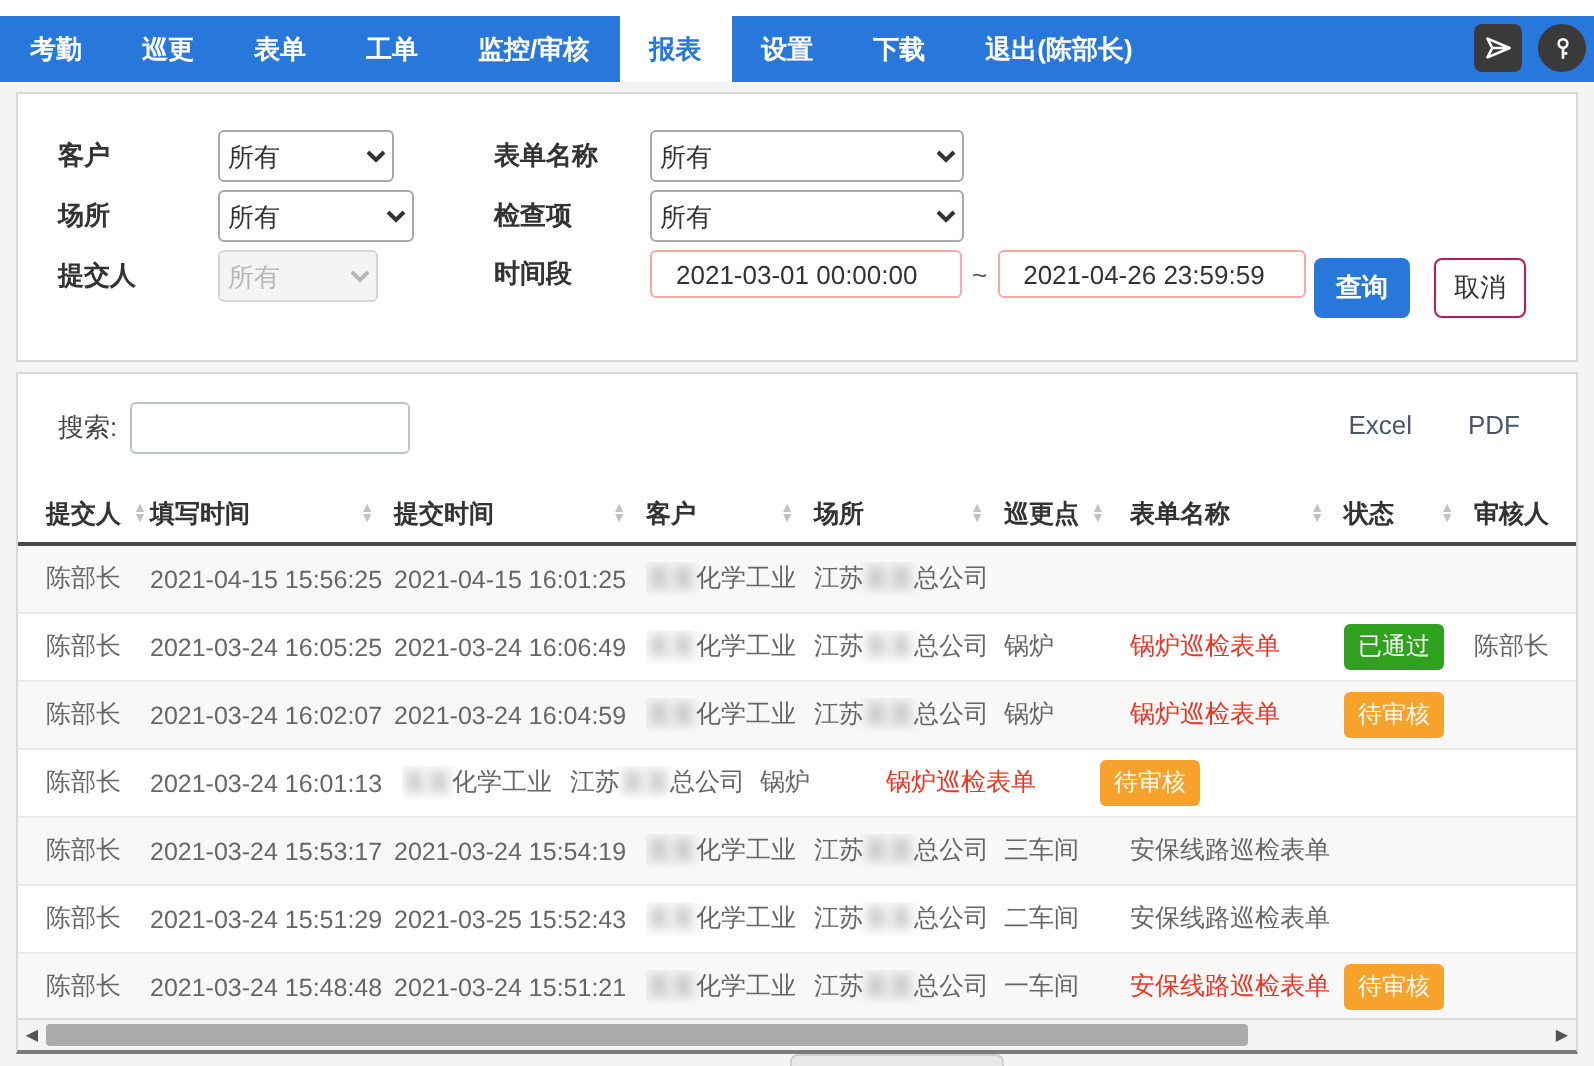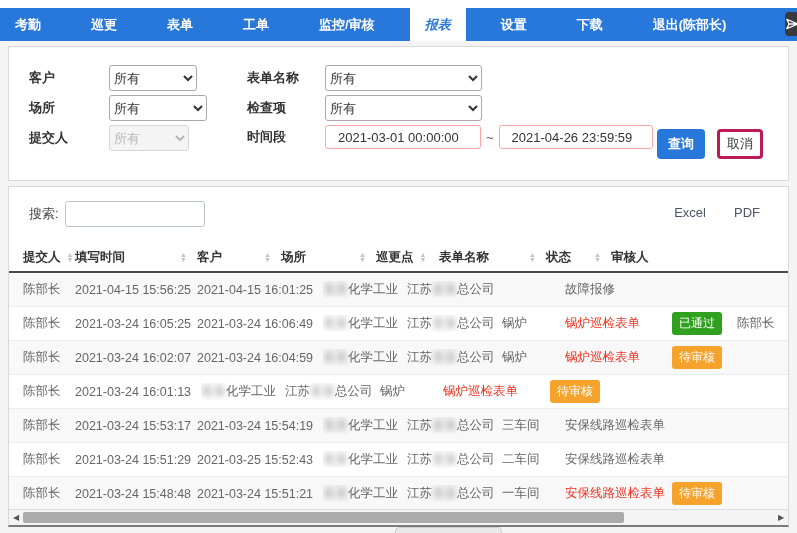--- a/index.html
+++ b/index.html
@@ -1,41 +1,41 @@
 <!DOCTYPE html>
 <html><head>
 <meta charset="utf-8">
 <style>
   html,body{margin:0;padding:0;}
   body{font-family:"Liberation Sans","DejaVu Sans",sans-serif;background:#f4f4f4;}
   .page{position:relative;width:797px;height:533px;background:#f4f4f4;overflow:hidden;}
   .topstrip{position:absolute;left:0;top:0;width:797px;height:8px;background:#ffffff;border-bottom:1px solid #e5e5e5;}
 
   
-  .nav{position:absolute;left:0;top:8px;width:797px;height:33px;background:#2878dc;display:flex;align-items:stretch;gap:20px;}
+  .nav{position:absolute;left:0;top:8px;width:797px;height:33px;background:#2878dc;display:flex;align-items:stretch;}
   .nav .tab{display:flex;align-items:center;padding:0 15px;color:#ffffff;font-size:13px;font-weight:bold;cursor:pointer;white-space:nowrap;}
-  .nav .tab.active{background:#ffffff;color:#2878dc;font-style:italic;}
+  .nav .tab.active{background:#ffffff;color:#2878dc;}
   .nav .spacer{flex:1;}
   .iconbox{width:24px;height:24px;background:#3a3a3a;border-radius:4px;margin:4px 4px 0 4px;display:flex;align-items:center;justify-content:center;cursor:pointer;}
   .iconbox.round{border-radius:50%;}
   .langbox{width:112px;height:26px;background:#ffffff;border-radius:3px;margin:3px 10px 0 8px;display:flex;align-items:center;justify-content:center;font-size:13px;color:#333;cursor:pointer;}
   .langbox .caret{margin-left:10px;font-size:9px;color:#555;}
 
   
   .panel{position:absolute;background:#ffffff;border:1px solid #d9d9d9;}
   .filters{left:8px;top:46px;width:779px;height:133px;}
   .frow{position:absolute;display:flex;align-items:center;}
   .flabel{font-size:13px;font-weight:bold;color:#333;}
   select{height:26px;border:1px solid #a9a9a9;border-radius:3px;font-size:13px;color:#333;background:#fff;font-family:inherit;}
   select:disabled{background:#f0f0f0;color:#999;border-color:#c5c5c5;}
   .tinput{height:22px;border:1px solid #fca5a5;border-radius:3px;font-size:13px;color:#333;padding:0 12px;font-family:inherit;}
   .tilde{margin:0 5px;color:#555;font-size:13px;}
   .btn{position:absolute;height:30px;border-radius:4px;font-size:13px;cursor:pointer;border:none;font-family:inherit;}
   .btn.primary{background:#2878dc;color:#fff;width:48px;}
-  .btn.ghost{background:#fff;color:#333;border:3px solid #be185d;width:46px;}
+  .btn.ghost{background:#fff;color:#333;border:1px solid #be185d;width:46px;}
 
   
   .tpanel{left:8px;top:186px;width:779px;height:338px;border-bottom:2px solid #7a7a7a;}
   .searchrow{position:absolute;left:20px;top:14px;display:flex;align-items:center;}
   .searchrow .flabel{font-weight:normal;color:#444;}
   .searchinput{width:128px;height:24px;border:1px solid #b9c4cc;border-radius:3px;margin-left:6px;font-family:inherit;font-size:13px;padding:0 5px;}
   .exports{position:absolute;right:28px;top:18px;display:flex;gap:28px;}
   .exports .xlink{font-size:13px;color:#4a5568;cursor:pointer;}
 
   .thead{position:absolute;left:0;top:56px;width:779px;height:28px;display:flex;align-items:center;border-bottom:2px solid #4a4a4a;}
@@ -149,20 +149,27 @@
             <span>▼</span>
           </span>
         </div>
       <div class="hc c1">
           <span>填写时间</span>
           <span class="sort" style="margin-left:auto;margin-right:10px;">
             <span>▲</span>
             <span>▼</span>
           </span>
         </div>
+      <div class="hc c2">
+          <span>提交时间</span>
+          <span class="sort" style="margin-left:auto;margin-right:10px;">
+            <span>▲</span>
+            <span>▼</span>
+          </span>
+        </div>
       <div class="hc c3">
           <span>客户</span>
           <span class="sort" style="margin-left:auto;margin-right:10px;">
             <span>▲</span>
             <span>▼</span>
           </span>
         </div>
       <div class="hc c4">
           <span>场所</span>
           <span class="sort" style="margin-left:auto;margin-right:10px;">
@@ -197,21 +204,20 @@
     </div>
 
     <div class="tbody" id="tbody">
   <div class="trow">
     <div class="c c0">陈部长</div>
     <div class="c c1">2021-04-15 15:56:25</div>
     <div class="c c2">2021-04-15 16:01:25</div>
     <div class="c c3"><span class="blurred">某某</span><span class="vis">化学工业</span></div>
     <div class="c c4"><span class="pre">江苏</span><span class="blurred">某某</span><span class="suf">总公司</span></div>
     <div class="c c5"></div>
-    <div class="c c6"><span class="formname">故障报修</span></div>
     <div class="c c7"></div>
     <div class="c c8"></div>
   </div>
 
   <div class="trow">
     <div class="c c0">陈部长</div>
     <div class="c c1">2021-03-24 16:05:25</div>
     <div class="c c2">2021-03-24 16:06:49</div>
     <div class="c c3"><span class="blurred">某某</span><span class="vis">化学工业</span></div>
     <div class="c c4"><span class="pre">江苏</span><span class="blurred">某某</span><span class="suf">总公司</span></div>

